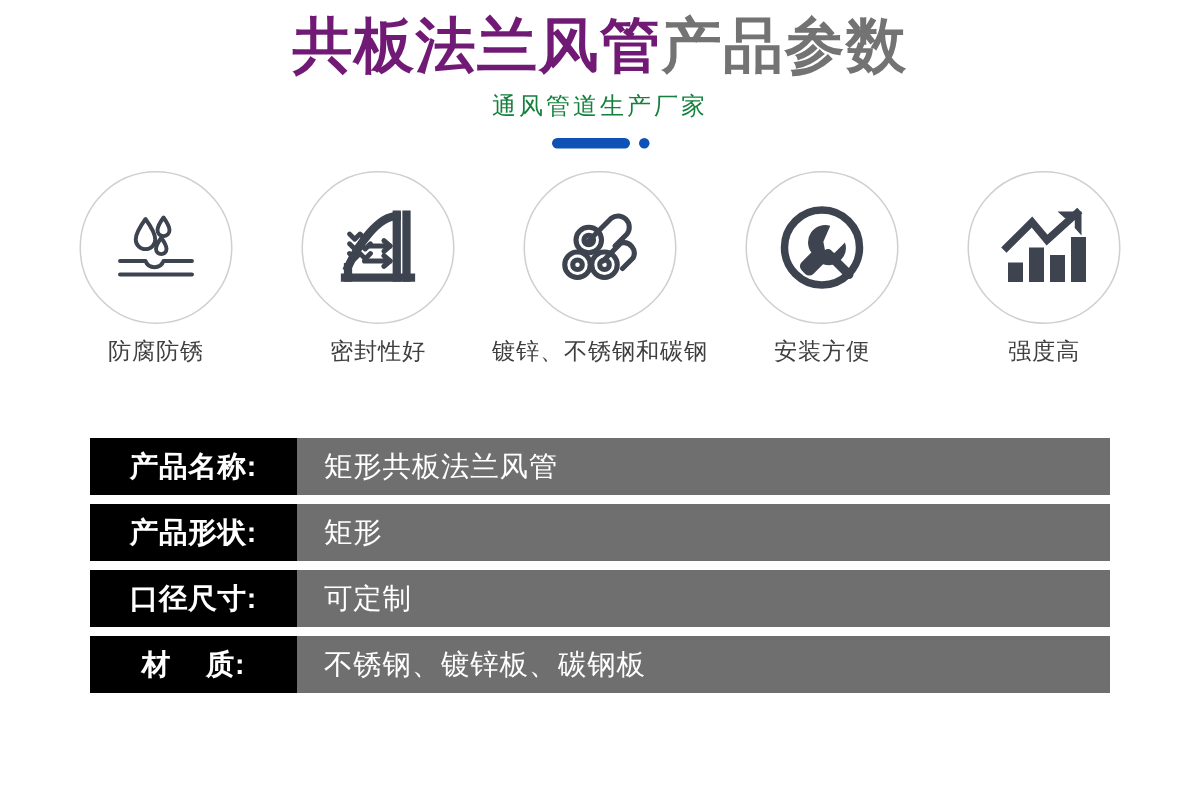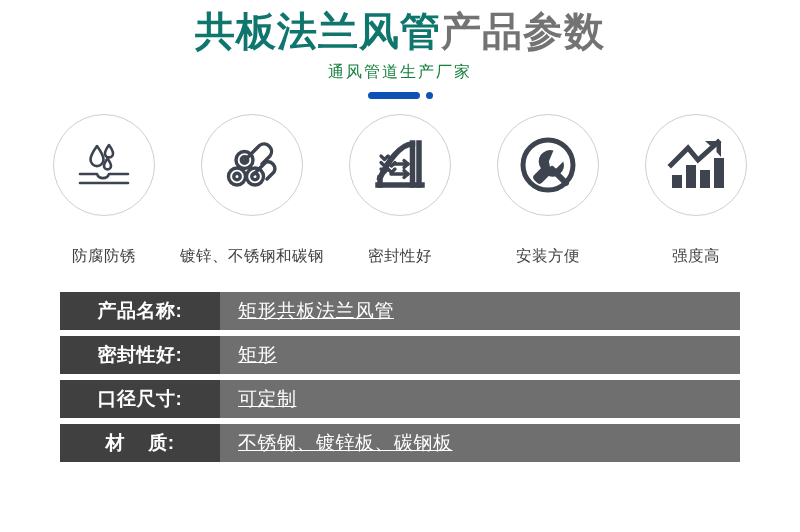--- a/index.html
+++ b/index.html
@@ -21,21 +21,21 @@
     padding-top: 6px;
     text-align: center;
   }
   .title {
     font-size: 40px;
     font-weight: bold;
     letter-spacing: 1px;
     line-height: 50px;
     white-space: nowrap;
   }
-  .title .t-blue { color: #0f766e; margin-top: 20px; }
+  .title .t-blue { color: #701a75; margin-top: 20px; }
   .title .t-dark { color: #737373; }
 
   .subtitle {
     margin-top: 6px;
     font-size: 16px;
     color: #15803d;
     letter-spacing: 2px;
     line-height: 20px;
   }
 
@@ -78,21 +78,21 @@
     width: 100px;
     height: 100px;
     border: 1.4px solid #cfcfcf;
     border-radius: 50%;
     display: flex;
     align-items: center;
     justify-content: center;
     background: #ffffff;
   }
   .feature-label {
-    margin-top: 30px;
+    margin-top: 8px;
     font-size: 15.5px;
     color: #3f3f3f;
     letter-spacing: 0.5px;
     white-space: nowrap;
   }
   .feature svg { display: block; }
 
   
   .spec-table {
     position: absolute;
@@ -102,22 +102,22 @@
     display: flex;
     flex-direction: column;
     gap: 6px;
   }
   .spec-row {
     display: flex;
     height: 38px;
     align-items: stretch;
   }
   .spec-key {
-    width: 160px;
-    background: #404040;
+    width: 138px;
+    background: #000000;
     color: #ffffff;
     font-size: 19px;
     font-weight: bold;
     display: flex;
     align-items: center;
     justify-content: center;
     letter-spacing: 0.5px;
     white-space: nowrap;
     box-sizing: border-box;
     padding: 0 6px;
@@ -126,21 +126,20 @@
     flex: 1;
     background: #6f6f6f;
     color: #ffffff;
     font-size: 19px;
     display: flex;
     align-items: center;
     padding-left: 18px;
     letter-spacing: 0.5px;
     white-space: nowrap;
     box-sizing: border-box;
-    text-decoration: underline;
   }
 </style>
 </head>
 <body>
 
 <div class="header">
   <div class="title">
     <span class="t-blue">共板法兰风管</span><span class="t-dark">产品参数</span>
   </div>
   <div class="subtitle">通风管道生产厂家</div>
@@ -160,40 +159,20 @@
             <path d="M24 12 C24 12 17.5 21 17.5 25.6 A6.5 6.5 0 0 0 30.5 25.6 C30.5 21 24 12 24 12 Z"></path>
             <path d="M36 11 C36 11 32 16.5 32 19.4 A4 4 0 0 0 40 19.4 C40 16.5 36 11 36 11 Z"></path>
             <path d="M34.5 24.5 C34.5 24.5 31 29.4 31 31.9 A3.5 3.5 0 0 0 38 31.9 C38 29.4 34.5 24.5 34.5 24.5 Z"></path>
             <path d="M7 40 H24 C26 45.5 34 45.5 36 40 H55"></path>
             <path d="M7 49 H55"></path>
           </g>
         </svg>
       </span>
     </div>
     <div class="feature-label">防腐防锈</div>
-  </div>
-
-  <div class="feature">
-    <div class="feature-circle">
-      <span>
-        <svg width="62" height="62" viewBox="0 0 62 62">
-          <g fill="none" stroke="#3d4450" stroke-width="3.4" stroke-linecap="round" stroke-linejoin="round">
-            <path d="M22 28 L38.5 11.5 A7.5 7.5 0 0 1 49 22 L41 30"></path>
-            <path d="M33 40 L45 28 A7 7 0 0 1 53 38 L46 45"></path>
-            <circle cx="23.5" cy="26" r="8.5"></circle>
-            <circle cx="23.5" cy="26" r="3.2"></circle>
-            <circle cx="16" cy="42.5" r="8.5"></circle>
-            <circle cx="16" cy="42.5" r="3.2"></circle>
-            <circle cx="34" cy="42.5" r="8.5"></circle>
-            <circle cx="34" cy="42.5" r="3.2"></circle>
-          </g>
-        </svg>
-      </span>
-    </div>
-    <div class="feature-label">镀锌、不锈钢和碳钢</div>
   </div>
 
   <div class="feature">
     <div class="feature-circle">
       <span>
         <svg width="60" height="60" viewBox="0 0 60 60">
           <g fill="none" stroke="#3d4450" stroke-linecap="square">
             <path d="M8 50 H52" stroke-width="5.5"></path>
             <path d="M10 50 V43" stroke-width="5.5"></path>
             <path d="M49 8 V50" stroke-width="5.5"></path>
@@ -214,20 +193,40 @@
         </svg>
       </span>
     </div>
     <div class="feature-label">密封性好</div>
   </div>
 
   <div class="feature">
     <div class="feature-circle">
       <span>
         <svg width="62" height="62" viewBox="0 0 62 62">
+          <g fill="none" stroke="#3d4450" stroke-width="3.4" stroke-linecap="round" stroke-linejoin="round">
+            <path d="M22 28 L38.5 11.5 A7.5 7.5 0 0 1 49 22 L41 30"></path>
+            <path d="M33 40 L45 28 A7 7 0 0 1 53 38 L46 45"></path>
+            <circle cx="23.5" cy="26" r="8.5"></circle>
+            <circle cx="23.5" cy="26" r="3.2"></circle>
+            <circle cx="16" cy="42.5" r="8.5"></circle>
+            <circle cx="16" cy="42.5" r="3.2"></circle>
+            <circle cx="34" cy="42.5" r="8.5"></circle>
+            <circle cx="34" cy="42.5" r="3.2"></circle>
+          </g>
+        </svg>
+      </span>
+    </div>
+    <div class="feature-label">镀锌、不锈钢和碳钢</div>
+  </div>
+
+  <div class="feature">
+    <div class="feature-circle">
+      <span>
+        <svg width="62" height="62" viewBox="0 0 62 62">
           <circle cx="31" cy="31" r="25" fill="none" stroke="#3d4450" stroke-width="5"></circle>
           <path d="M36.5 16.5 a11.5 11.5 0 0 0 -12.6 17.8 l-6.5 6.5 a3.8 3.8 0 0 0 0 5.4 l2.4 2.4 a3.8 3.8 0 0 0 5.4 0 l6.5 -6.5 a11.5 11.5 0 0 0 14.6 -14.5 l-7 7 -6.2 -1.2 -1.2 -6.2 Z" fill="#3d4450"></path>
           <path d="M35 35 L49 49" stroke="#3d4450" stroke-width="6" stroke-linecap="round"></path>
         </svg>
       </span>
     </div>
     <div class="feature-label">安装方便</div>
   </div>
 
   <div class="feature">
@@ -253,21 +252,21 @@
 </div>
 
 <div class="spec-table">
 
   <div class="spec-row">
     <div class="spec-key">产品名称:</div>
     <div class="spec-val">矩形共板法兰风管</div>
   </div>
 
   <div class="spec-row">
-    <div class="spec-key">密封性好:</div>
+    <div class="spec-key">产品形状:</div>
     <div class="spec-val">矩形</div>
   </div>
 
   <div class="spec-row">
     <div class="spec-key">口径尺寸:</div>
     <div class="spec-val">可定制</div>
   </div>
 
   <div class="spec-row">
     <div class="spec-key" style="white-space:pre">材    质:</div>

